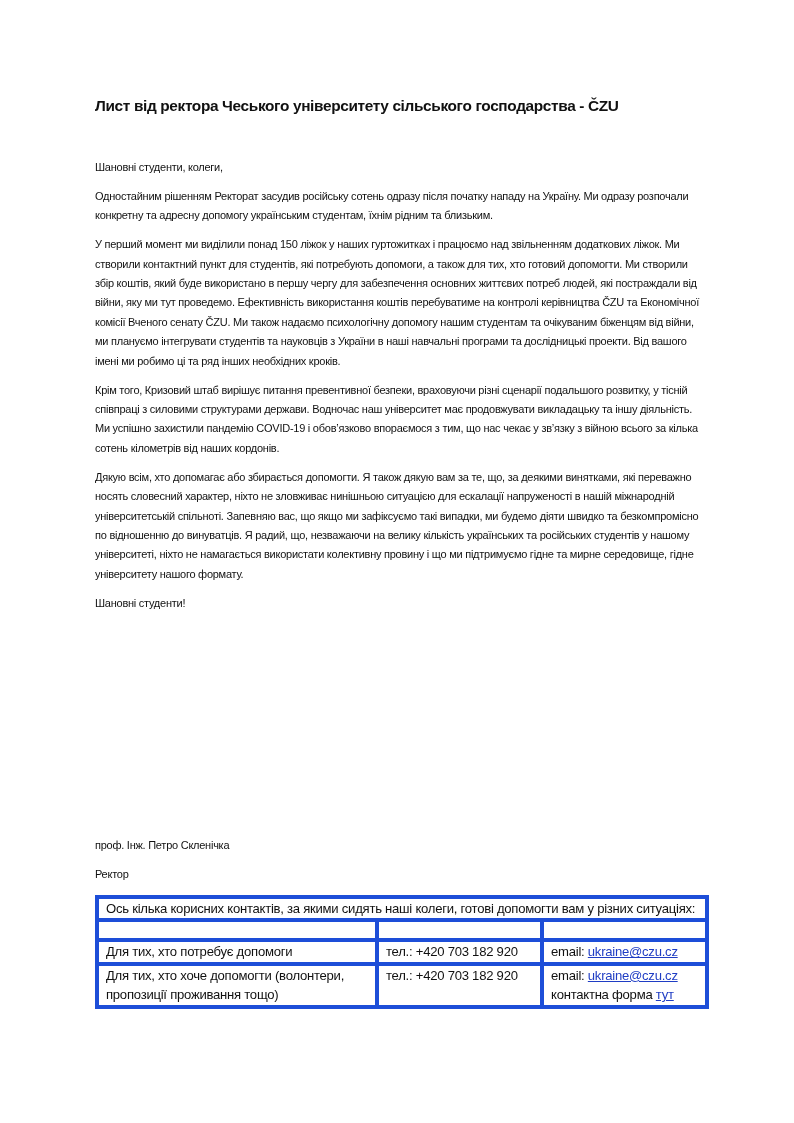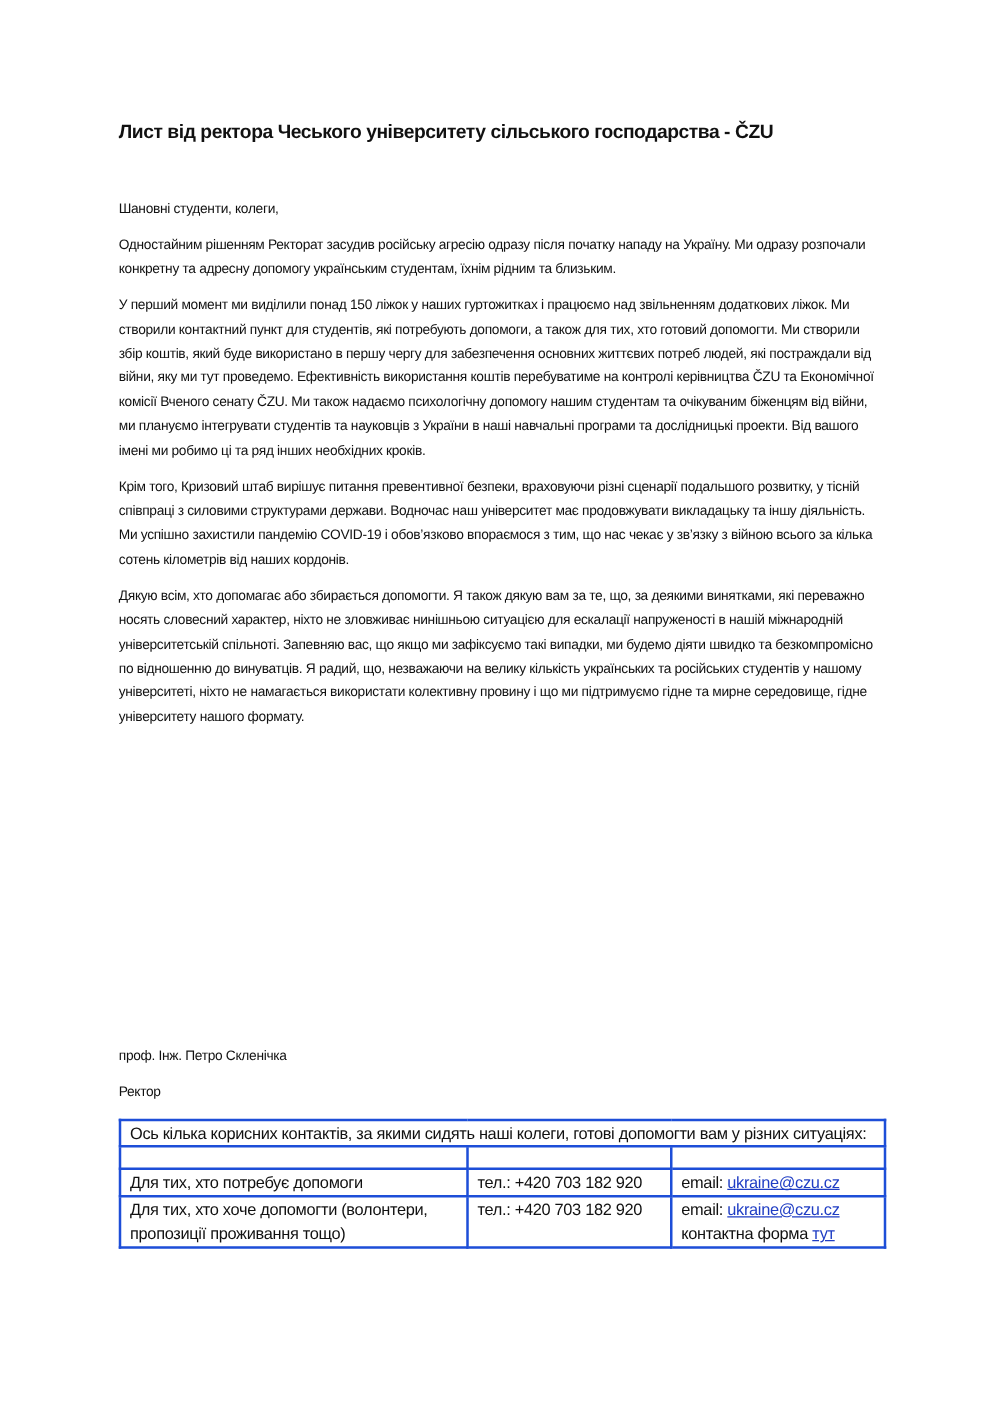--- a/index.html
+++ b/index.html
@@ -59,45 +59,46 @@
       position: absolute;
       left: 0;
       top: 895px;
       width: 614px;
       border-collapse: collapse;
       font-size: 13.1px;
       line-height: 19.4px;
       letter-spacing: -0.25px;
     }
     table.contacts td {
-      border: 2px solid #1d4ed8;
+      border: 4px solid #1d4ed8;
       padding: 0 7px;
       vertical-align: top;
     }
     table.contacts td.c1 { width: 262px; }
     table.contacts td.c2 { width: 147px; }
     table.contacts tr.empty td { height: 16px; }
     a.link {
       color: #1f3dc4;
       text-decoration: underline;
       margin-top: 16px;
     }
   </style>
 </head>
 <body>
 
 <div class="page">
   <h1 class="title">Лист від ректора Чеського  університету  сільського  господарства - ČZU</h1>
 
   <div class="body">
     <p>Шановні студенти, колеги,</p>
-    <p>Одностайним рішенням Ректорат засудив російську агресію одразу після початку нападу на Україну. Ми одразу розпочали конкретну та адресну допомогу українським студентам, їхнім рідним та близьким.</p>
+    <p>Одностайним рішенням Ректорат засудив російську сотень одразу після початку нападу на Україну. Ми одразу розпочали конкретну та адресну допомогу українським студентам, їхнім рідним та близьким.</p>
     <p>У перший момент ми виділили понад 150 ліжок у наших гуртожитках і працюємо над звільненням додаткових ліжок. Ми створили контактний пункт для студентів, які потребують допомоги, а також для тих, хто готовий допомогти. Ми створили збір коштів, який буде використано в першу чергу для забезпечення основних життєвих потреб людей, які постраждали від війни, яку ми тут проведемо. Ефективність використання коштів перебуватиме на контролі керівництва ČZU та Економічної комісії Вченого сенату ČZU. Ми також надаємо психологічну допомогу нашим студентам та очікуваним біженцям від війни, ми плануємо інтегрувати студентів та науковців з України в наші навчальні програми та дослідницькі проекти. Від вашого імені ми робимо ці та ряд інших необхідних кроків.</p>
     <p>Крім того, Кризовий штаб вирішує питання превентивної безпеки, враховуючи різні сценарії подальшого розвитку, у тісній співпраці з силовими структурами держави. Водночас наш університет має продовжувати викладацьку та іншу діяльність. Ми успішно захистили пандемію COVID-19 і обов’язково впораємося з тим, що нас чекає у зв’язку з війною всього за кілька сотень кілометрів від наших кордонів.</p>
     <p>Дякую всім, хто допомагає або збирається допомогти. Я також дякую вам за те, що, за деякими винятками, які переважно носять словесний характер, ніхто не зловживає нинішньою ситуацією для ескалації напруженості в нашій міжнародній університетській спільноті. Запевняю вас, що якщо ми зафіксуємо такі випадки, ми будемо діяти швидко та безкомпромісно по відношенню до винуватців. Я радий, що, незважаючи на велику кількість українських та російських студентів у нашому університеті, ніхто не намагається використати колективну провину і що ми підтримуємо гідне та мирне середовище, гідне університету нашого формату.</p>
+    <p>Шановні студенти!</p>
   </div>
 
   <div class="signature">
     <p>проф. Інж. Петро Скленічка</p>
     <p>Ректор</p>
   </div>
 
   <table class="contacts">
     <tbody>
         <tr>

